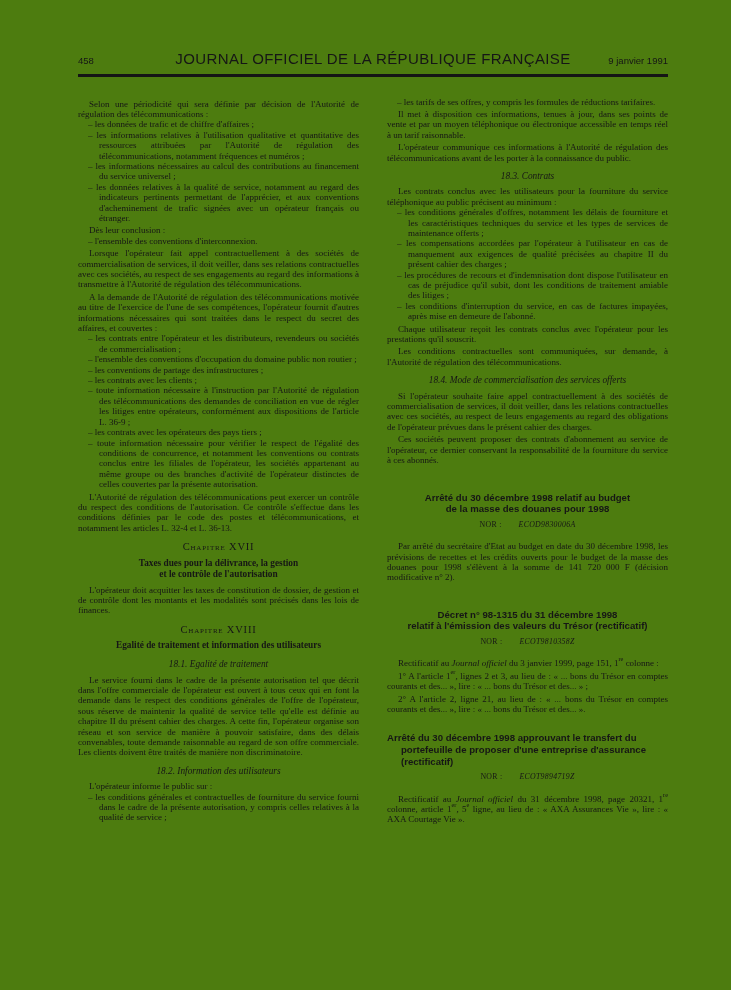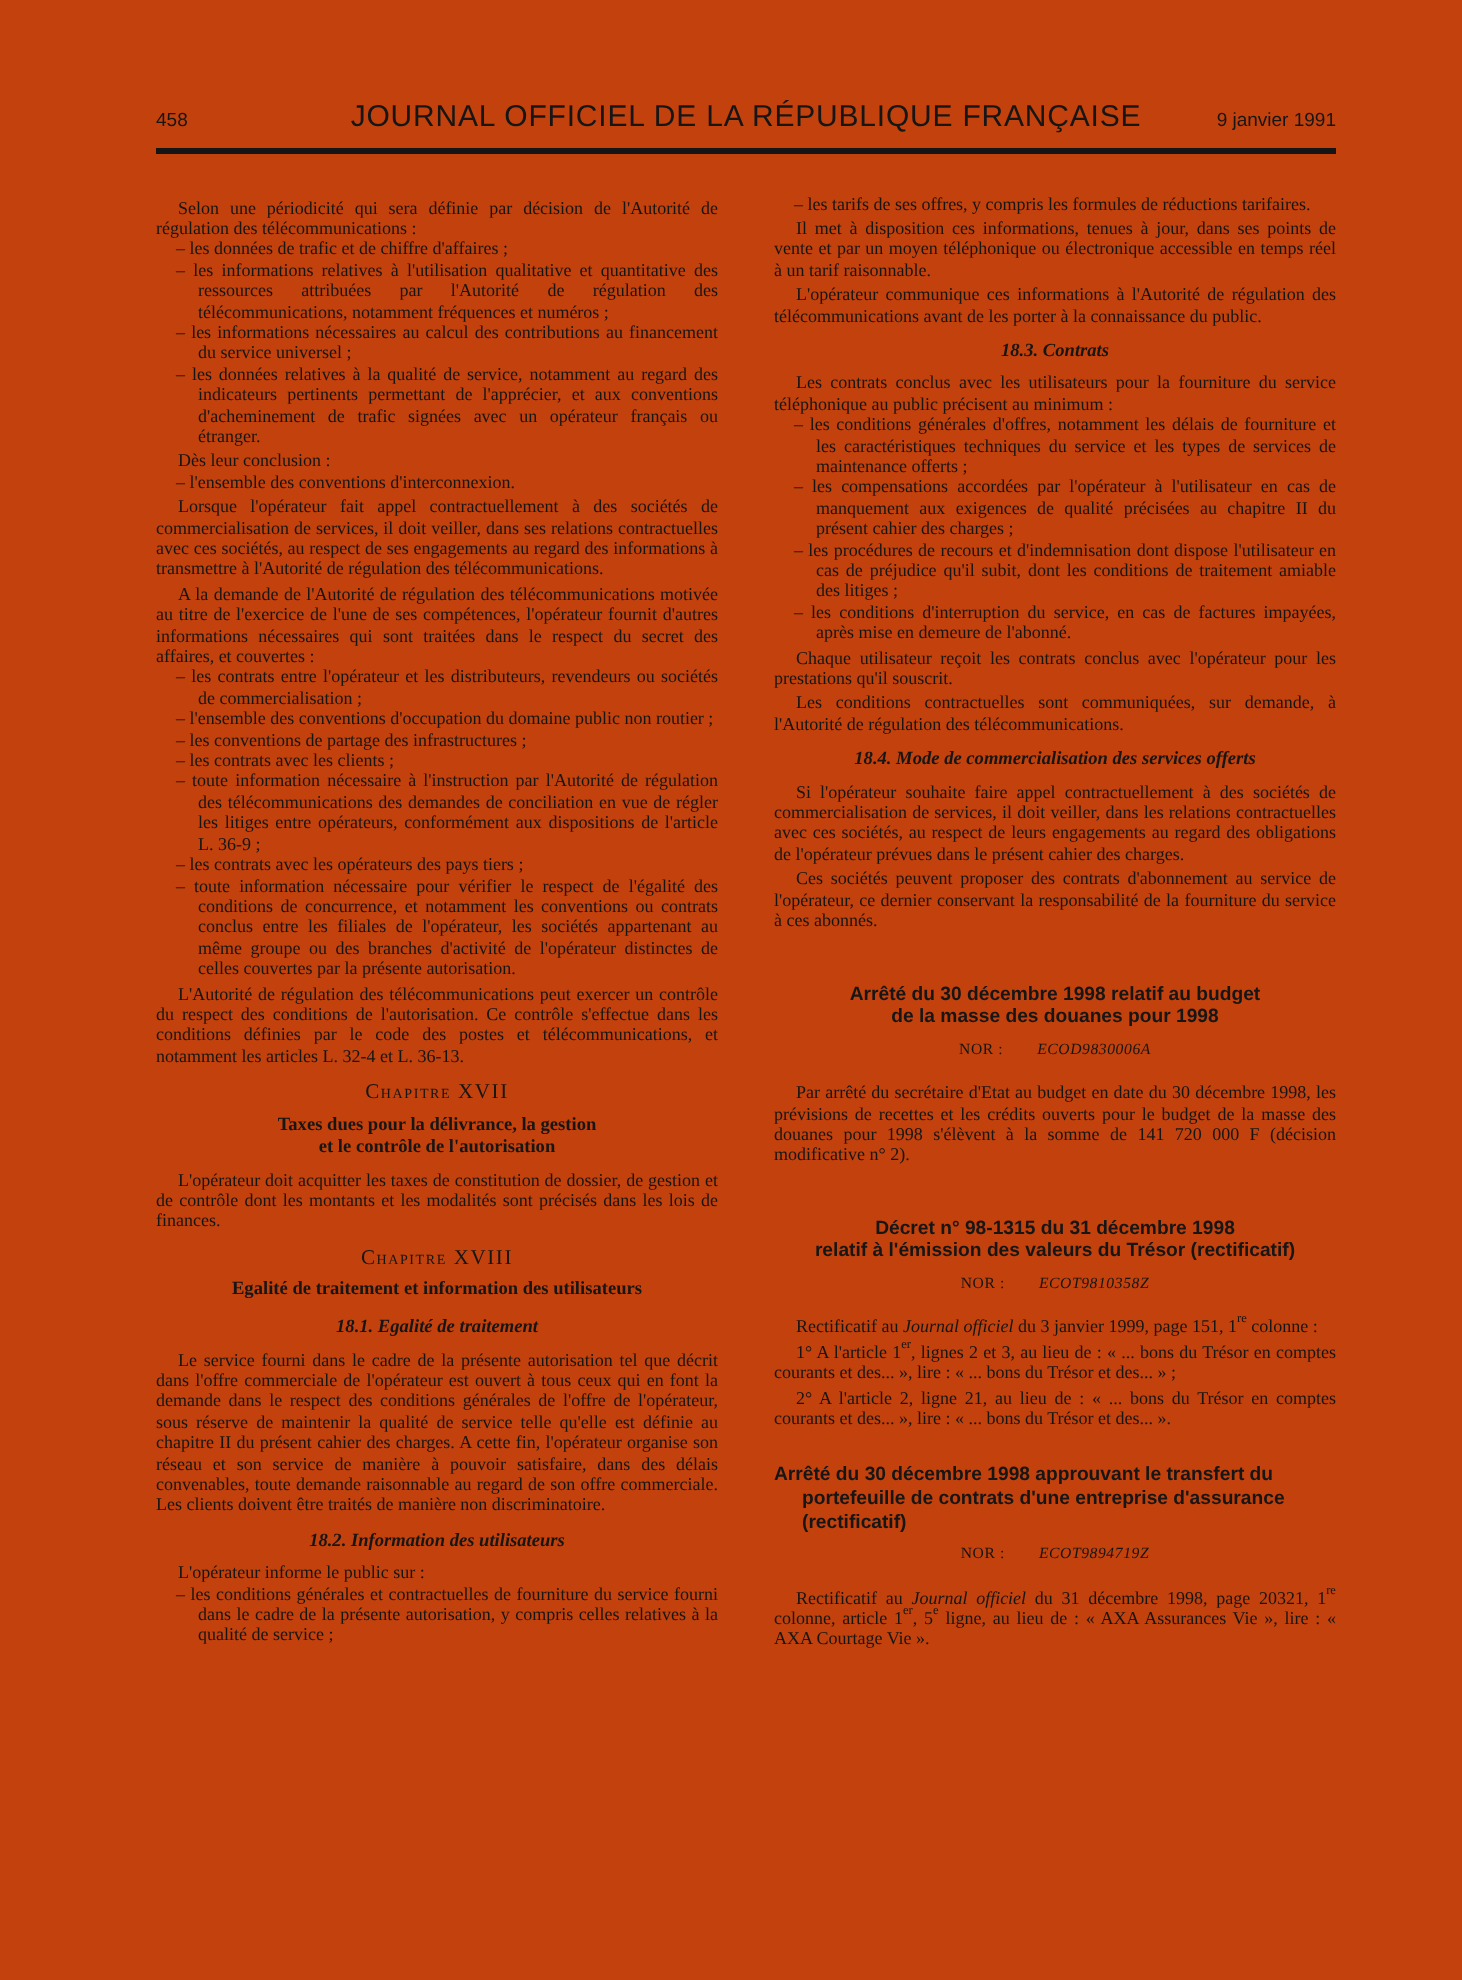--- a/index.html
+++ b/index.html
@@ -1,17 +1,17 @@
 <!DOCTYPE html>
 <html lang="fr"><head>
 <meta charset="utf-8">
 <style>
   html,body{margin:0;padding:0;background:#e8e8e6;}
   .page{
-    width:731px;height:990px;margin:0 auto;background:#c2410c;
+    width:731px;height:990px;margin:0 auto;background:#4d7c0f;
     font-family:"Liberation Serif",serif;color:#161616;
     box-sizing:border-box;padding:50px 63px 0 78px;overflow:hidden;
   }
   
   .hdr{display:flex;justify-content:space-between;align-items:baseline;
        font-family:"Liberation Sans",sans-serif;font-size:9.5px;}
   .hdr .pgnum{width:90px;text-align:left;}
   .hdr .jtitle{flex:1;text-align:center;letter-spacing:0.4px;font-size:15px;}
   .hdr .jdate{width:90px;text-align:right;}
   .hdr-rule{height:2.5px;background:#151515;margin-top:7px;}
@@ -19,21 +19,21 @@
   .cols{display:flex;gap:28px;margin-top:20px;}
   .col{width:288.5px;font-size:9px;line-height:10.4px;text-align:justify;}
   
   .p{margin:2px 0 0 0;text-indent:11px;}
   .li{margin:0;padding-left:21px;text-indent:-11px;}
   .h-sc{margin:9px 0 5px 0;text-align:center;font-variant:small-caps;
         font-size:10.5px;letter-spacing:0.8px;text-indent:0;}
   .h-bold{margin:5px 0 5px 0;text-align:center;font-weight:bold;
           font-size:9.3px;line-height:11px;text-indent:0;}
   .h-it{margin:8px 0 5px 0;text-align:center;font-style:italic;
-        font-size:9.3px;text-indent:0;font-weight:bold;}
+        font-size:9.3px;text-indent:0;}
   .h-sans{margin:26px 0 3px 0;text-align:center;font-family:"Liberation Sans",sans-serif;
           font-weight:bold;font-size:9.6px;line-height:11.6px;text-indent:0;}
   .h-sans-left{margin:18px 0 3px 0;text-align:left;font-family:"Liberation Sans",sans-serif;
           font-weight:bold;font-size:9.6px;line-height:11.6px;text-indent:0;}
   .h-sans-left .hline.ind{padding-left:14px;}
   .hline{display:block;}
   .nor{margin:5px 0 11px 0;text-align:center;font-size:7.8px;
        font-family:"Liberation Serif",serif;text-indent:0;letter-spacing:0.3px;}
   .nor .code{font-style:italic;margin-left:17px;}
   .it{font-style:italic;}
@@ -116,21 +116,21 @@
           <span class="hline">relatif à l'émission des valeurs du Trésor (rectificatif)</span>
         </p>
       <p class="nor"><span>NOR :</span><span class="code">ECOT9810358Z</span></p>
 
       <p class="p"><span>Rectificatif au </span><span class="it">Journal officiel</span><span> du 3 janvier 1999, page 151, 1</span><sup>re</sup><span> colonne :</span></p>
       <p class="p"><span>1° A l'article 1</span><sup>er</sup><span>, lignes 2 et 3, au lieu de : « ... bons du Trésor en comptes courants et des... », lire : « ... bons du Trésor et des... » ;</span></p>
       <p class="p">2° A l'article 2, ligne 21, au lieu de : « ... bons du Trésor en comptes courants et des... », lire : « ... bons du Trésor et des... ».</p>
 
       <p class="h-sans-left">
           <span class="hline">Arrêté du 30 décembre 1998 approuvant le transfert du</span>
-          <span class="hline ind">portefeuille de contrats d'une entreprise d'assurance</span>
+          <span class="hline ind">portefeuille de proposer d'une entreprise d'assurance</span>
           <span class="hline ind">(rectificatif)</span>
         </p>
       <p class="nor"><span>NOR :</span><span class="code">ECOT9894719Z</span></p>
 
       <p class="p"><span>Rectificatif au </span><span class="it">Journal officiel</span><span> du 31 décembre 1998, page 20321, 1</span><sup>re</sup><span> colonne, article 1</span><sup>er</sup><span>, 5</span><sup>e</sup><span> ligne, au lieu de : « AXA Assurances Vie », lire : « AXA Courtage Vie ».</span></p>
     </div>
 
   </div>
 </div>
 

